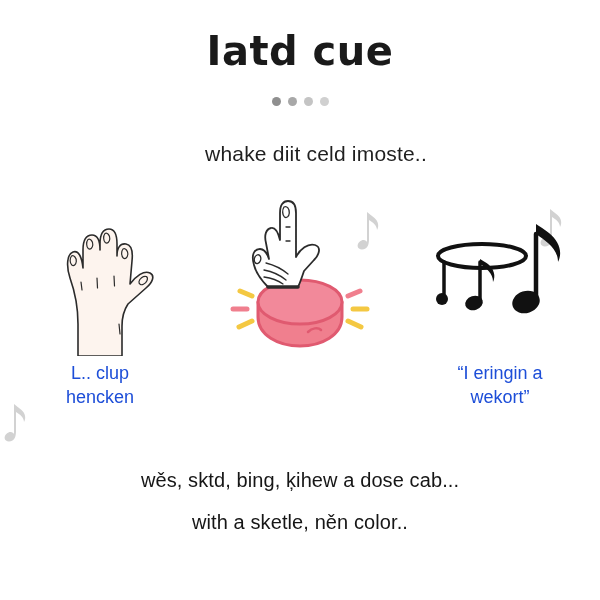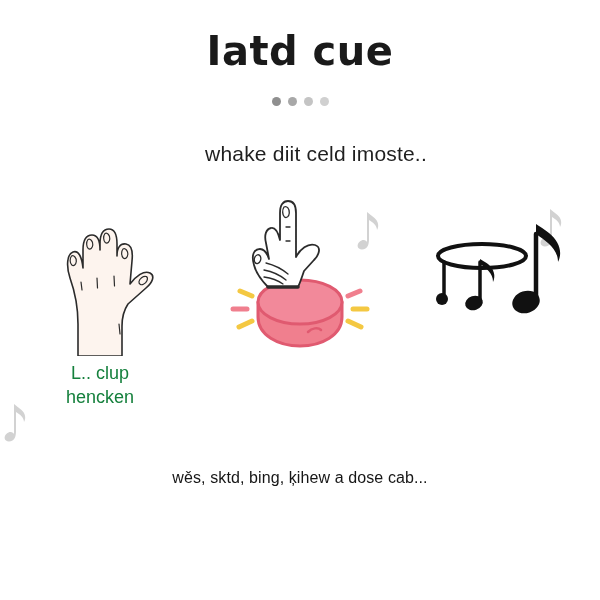--- a/index.html
+++ b/index.html
@@ -101,37 +101,37 @@
     height: 160px;
     display: flex;
     align-items: flex-end;
     justify-content: center;
   }
   .caption {
     margin-top: 6px;
     text-align: center;
     font-size: 18px;
     line-height: 1.32;
-    color: #15803d;
+    color: #1d4ed8;
     white-space: pre-line;
   }
   .card-button .art { align-items: center; }
   .card-button .caption { margin-top: 10px; }
   .card-music .art { align-items: center; }
 
   
   .footer {
     position: absolute;
     left: 0;
     right: 0;
     top: 470px;
     text-align: center;
   }
   .footer-line {
-    font-size: 16px;
+    font-size: 20px;
     color: #161616;
     line-height: 1.0;
     letter-spacing: 0.1px;
   }
   .footer-line.l1 { margin-bottom: 22px; }
 </style>
 </head>
 <body>
 
 <div class="screen">
@@ -261,21 +261,24 @@
 
           <line x1="50" y1="46" x2="50" y2="84" stroke="#111111" stroke-width="3.5" stroke-linecap="round"></line>
           <path d="M50 48 C56 52 63 57 63 66 C66 60 64 53 58 48 C55 45.5 52 44.5 50 43 Z" fill="#111111"></path>
           <ellipse cx="44" cy="87" rx="9" ry="7" fill="#111111" transform="rotate(-18 44 87)"></ellipse>
 
           <line x1="106" y1="18" x2="106" y2="82" stroke="#111111" stroke-width="4.5" stroke-linecap="round"></line>
           <path d="M106 18 C116 25 128 33 128 46 C133 36 129 25 119 17 C114 13 109 10 106 8 Z" fill="#111111"></path>
           <ellipse cx="96" cy="86" rx="14" ry="11" fill="#111111" transform="rotate(-18 96 86)"></ellipse>
         </svg>
       </div>
+      <div class="caption">“I eringin a
+wekort”</div>
     </div>
 
   </div>
 
   <div class="footer">
     <div class="footer-line l1">wěs, sktd, bing, ķihew a dose cab...</div>
+    <div class="footer-line l2">with a sketle, něn color..</div>
   </div>
 
 </div>
 
 </body></html>

